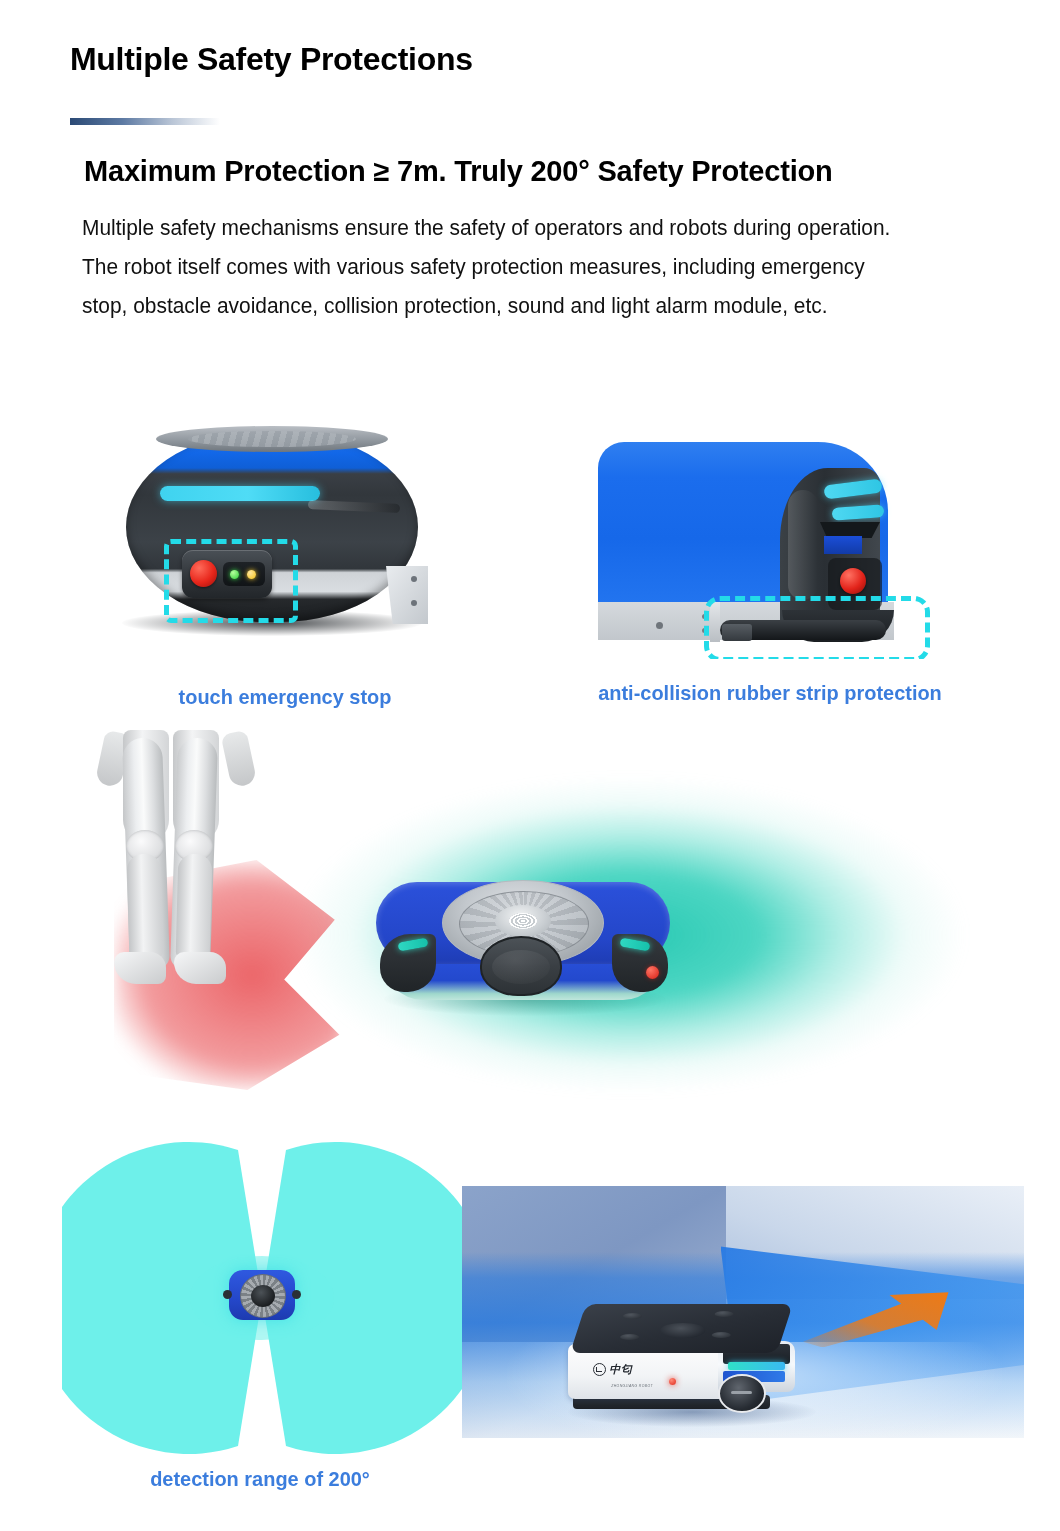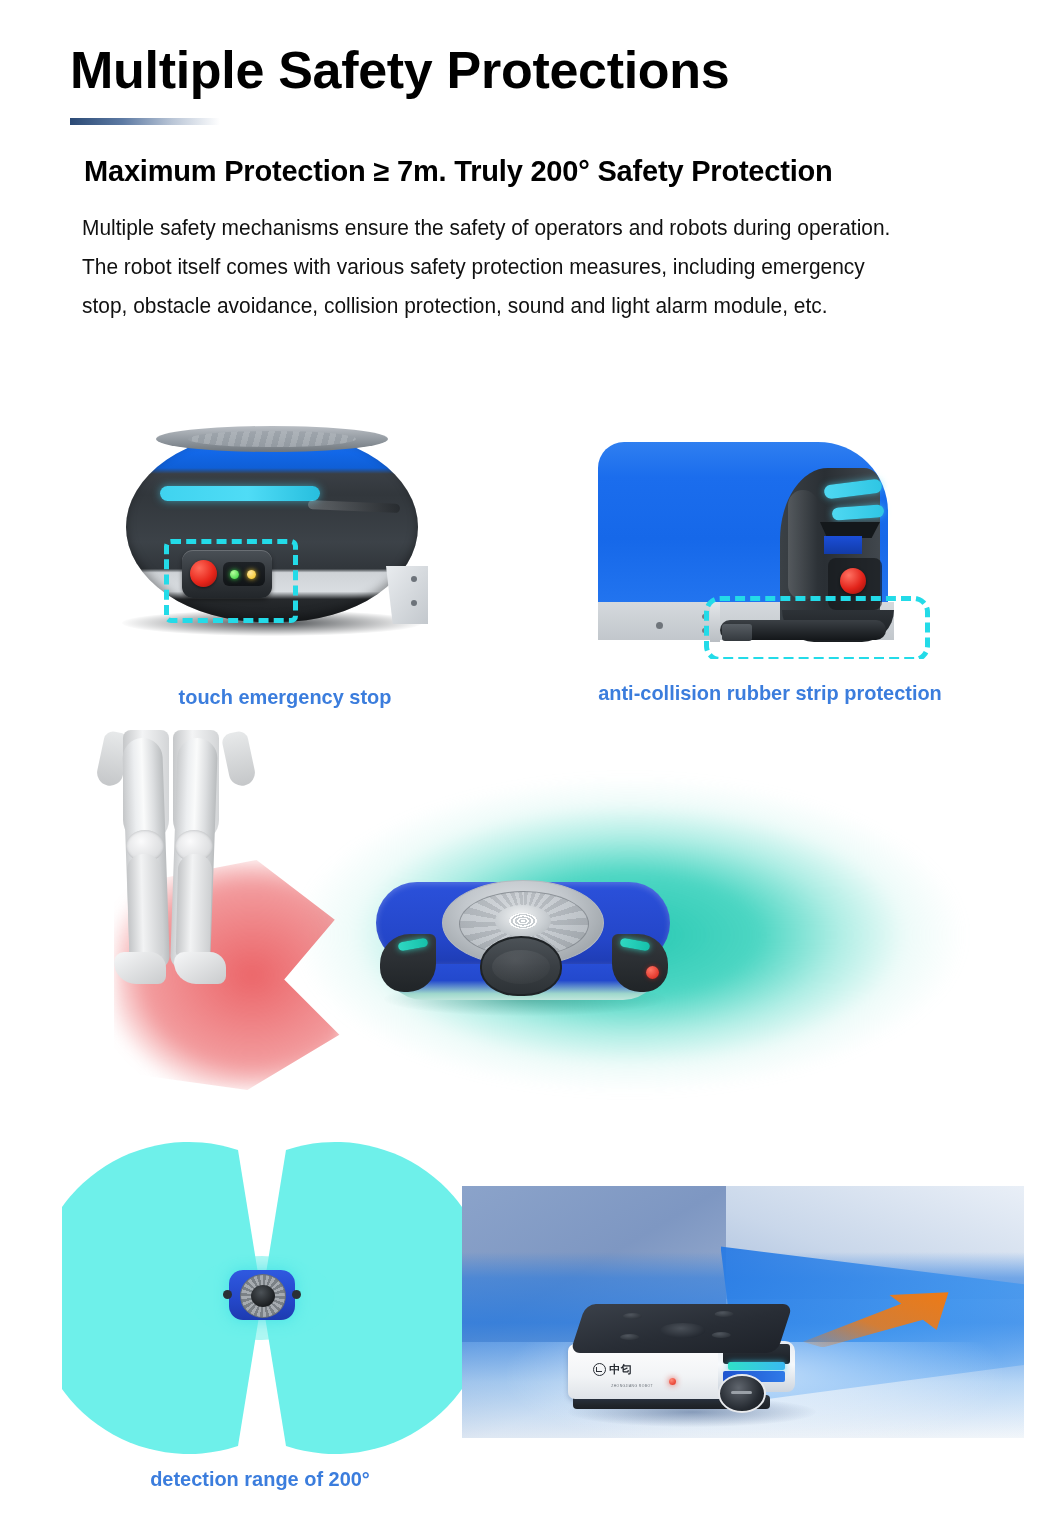--- a/index.html
+++ b/index.html
@@ -13,21 +13,21 @@
     overflow: hidden;
     font-family: "Liberation Sans", sans-serif;
     color: #000;
   }
 
   
   .page-title {
     position: absolute;
     left: 70px;
     top: 42px;
-    font-size: 52px;
+    font-size: 32px;
     font-weight: bold;
     letter-spacing: -0.3px;
     line-height: 1.1;
     white-space: nowrap;
   }
   .title-divider {
     position: absolute;
     left: 70px;
     top: 118px;
     width: 150px;
@@ -430,21 +430,21 @@
     background: linear-gradient(to bottom right, rgba(36,120,228,.92), rgba(58,148,240,.72) 55%, rgba(120,180,245,.28));
     clip-path: polygon(0% 0%, 100% 26%, 100% 74%, 6% 100%);
   }
   .p-floorglow{
     position:absolute; left:8%; top:62%; width:88%; height:44%;
     background: radial-gradient(ellipse at 50% 30%, rgba(255,255,255,.65), rgba(255,255,255,0) 72%);
   }
   .p-arrow { position:absolute; left:60%; top:38%; width:28%; height:26%; }
   .p-arrow svg { width:100%; height:100%; display:block; }
 
-  .p-agv { position:absolute; left:17%; top:46%; width:46%; height:46%; }
+  .p-agv { position:absolute; left:17%; top:46%; width:46%; height:46%;font-style:italic; }
   .agv-shadow{
     position:absolute; left:4%; top:82%; width:96%; height:26%;
     border-radius:50%;
     background: radial-gradient(ellipse at center, rgba(30,60,110,.45), rgba(30,60,110,0) 72%);
   }
   .agv-top {
     position:absolute; left:8%; top:2%; width:80%; height:42%;
     border-radius: 10px;
     background: linear-gradient(to bottom right, #3a4049, #282d35 55%, #1e2229);
     transform: skewX(-18deg);

